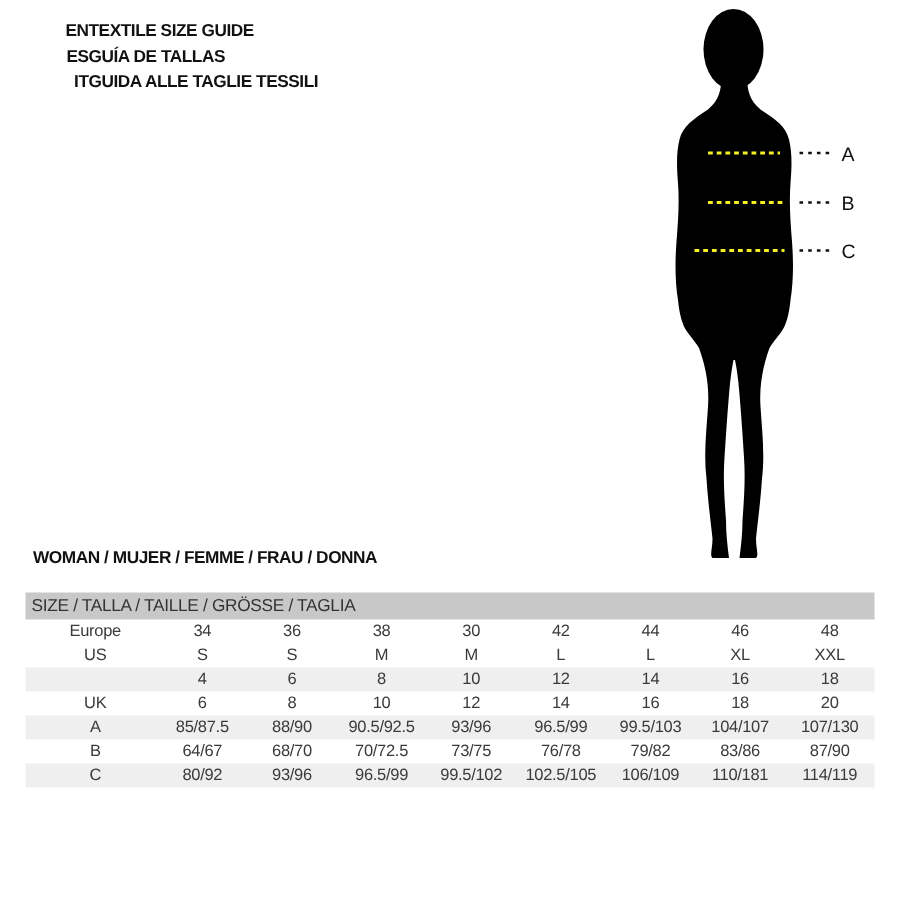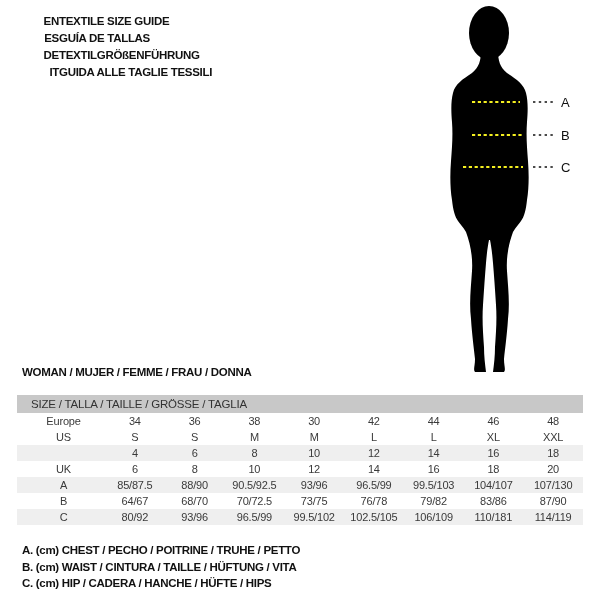--- a/index.html
+++ b/index.html
@@ -11,45 +11,41 @@
   .lang-list{position:absolute;left:22px;top:13px;text-align:right;}
   .lang-row{display:flex;height:17px;line-height:17px;font-weight:bold;font-size:11.5px;letter-spacing:-0.3px;}
   .lang-code{width:37px;}
   
   .figure-wrap{position:absolute;left:430px;top:0;width:170px;height:380px;}
   .figure-wrap svg{display:block;}
   
   .category{position:absolute;left:22px;top:366px;font-weight:bold;font-size:11.5px;letter-spacing:-0.3px;}
   
   .size-table{position:absolute;left:17px;top:395px;width:566px;font-size:11px;color:#3a3a3a;letter-spacing:-0.2px;}
-  .table-header{height:18px;line-height:18px;padding-left:14px;font-size:11.5px;color:#333;}
+  .table-header{height:18px;line-height:18px;padding-left:4px;font-size:11.5px;color:#333;}
   .table-row{display:grid;grid-template-columns:88px repeat(8,1fr);height:16px;line-height:16px;}
   .table-row .cell{text-align:center;}
   .table-row .cell.label{text-align:center;padding-left:5px;}
   
   .legend{position:absolute;left:22px;top:542px;}
   .legend-line{height:16.5px;line-height:16.5px;font-weight:bold;font-size:11.5px;letter-spacing:-0.3px;}
 </style>
 </head>
 <body>
 
 <div class="page">
 
   <div class="lang-list">
     <div class="lang-row">
       <span class="lang-code">EN</span>
       <span class="lang-label">TEXTILE SIZE GUIDE</span>
     </div>
     <div class="lang-row">
       <span class="lang-code">ES</span>
       <span class="lang-label">GUÍA DE TALLAS</span>
-    </div>
-    <div class="lang-row">
-      <span class="lang-code">DE</span>
-      <span class="lang-label">TEXTILGRÖßENFÜHRUNG</span>
     </div>
     <div class="lang-row">
       <span class="lang-code">IT</span>
       <span class="lang-label">GUIDA ALLE TAGLIE TESSILI</span>
     </div>
   </div>
 
   <div class="figure-wrap">
     <svg width="170" height="380" viewBox="0 0 170 380" xmlns="http://www.w3.org/2000/svg">
       <g fill="#000000">
@@ -186,19 +182,14 @@
           <div class="cell">96.5/99</div>
           <div class="cell">99.5/102</div>
           <div class="cell">102.5/105</div>
           <div class="cell">106/109</div>
           <div class="cell">110/181</div>
           <div class="cell">114/119</div>
         </div>
       </div>
   </div>
 
-  <div class="legend">
-    <div class="legend-line">A. (cm) CHEST / PECHO / POITRINE / TRUHE / PETTO</div>
-    <div class="legend-line">B. (cm) WAIST / CINTURA / TAILLE / HÜFTUNG / VITA</div>
-    <div class="legend-line">C. (cm) HIP / CADERA / HANCHE / HÜFTE / HIPS</div>
-  </div>
 
 </div>
 
 </body></html>

